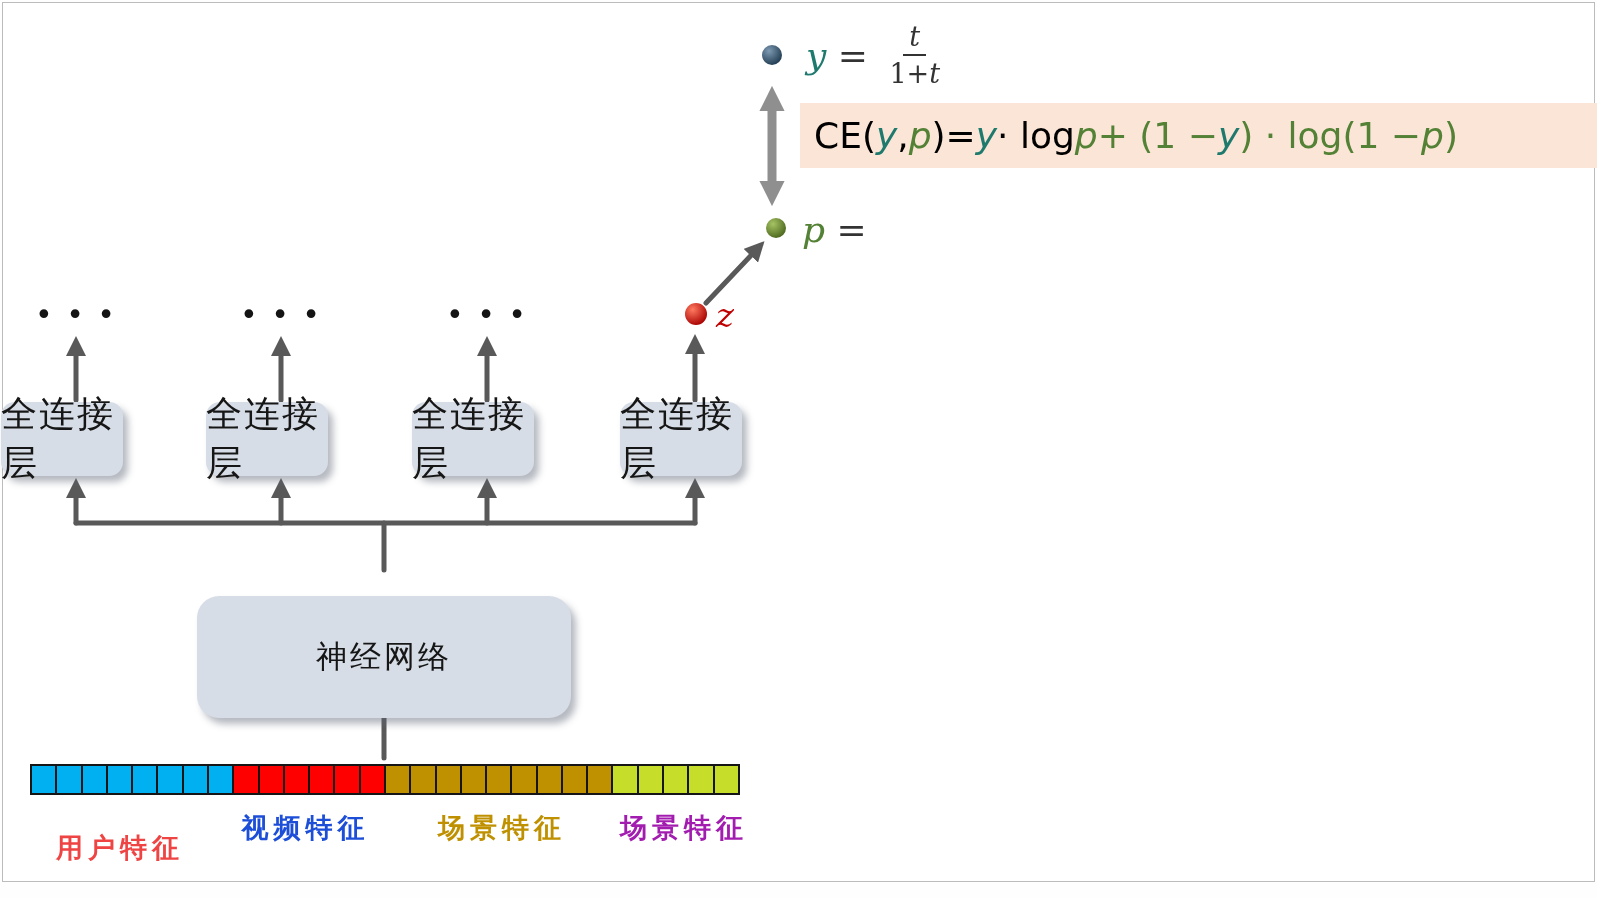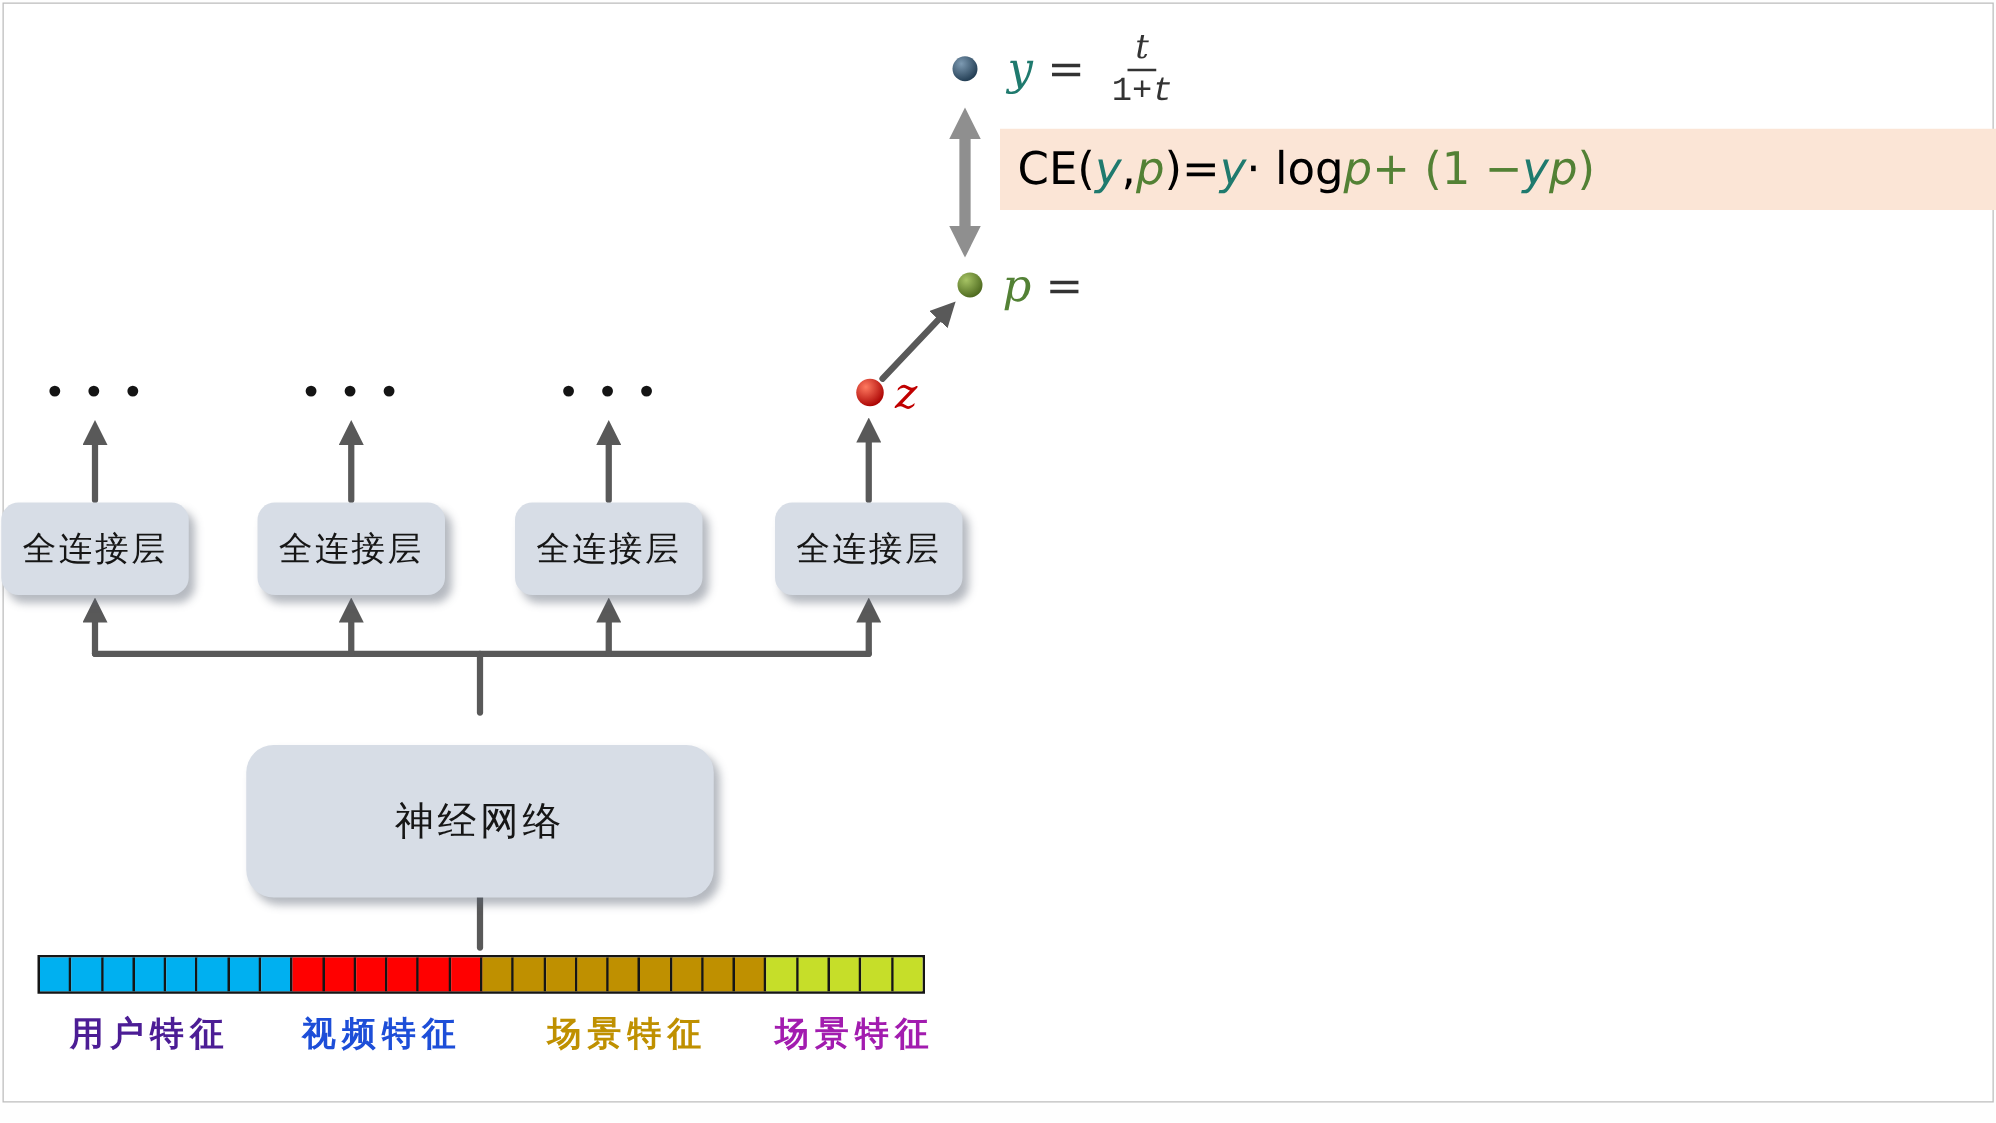--- a/index.html
+++ b/index.html
@@ -13,21 +13,21 @@
   }
   .overlay { position:absolute; left:0; top:0; z-index:2; }
 
   
   .fc-box, .nn-box {
     position:absolute; z-index:3; background:#d7dde6; color:#161616;
     display:flex; align-items:center; justify-content:center;
     font-family:"DejaVu Serif","Liberation Serif",serif;
     box-shadow:5px 6px 7px rgba(90,100,115,0.45);
   }
-  .fc-box { width:150px; height:74px; border-radius:14px; font-size:27px; letter-spacing:2px; }
+  .fc-box { width:122px; height:74px; border-radius:14px; font-size:36px; letter-spacing:2px; }
   .nn-box { width:374px; height:122px; border-radius:22px; font-size:31px; letter-spacing:3px; }
   .fc-1 { left:1px;   top:402px; }
   .fc-2 { left:206px; top:402px; }
   .fc-3 { left:412px; top:402px; }
   .fc-4 { left:620px; top:402px; }
   .nn-box { left:197px; top:596px; }
 
   
   .dots {
     position:absolute; z-index:3; width:100px; height:40px; line-height:40px;
@@ -39,21 +39,21 @@
   .math, .formula { font-family:"DejaVu Serif","Liberation Serif",serif; color:#333333; }
   .formula { position:absolute; z-index:3; display:flex; align-items:center; white-space:pre; }
   .formula span { white-space:pre; }
   .i   { font-style:italic; }
   .teal  { color:#1f7a6e; }
   .green { color:#538135; }
   .red   { color:#c00000; }
   .f-main { font-size:36px; }
   .frac { display:inline-flex; flex-direction:column; align-items:center; font-size:27px; margin-left:10px; }
   .frac .num { border-bottom:2px solid #333; padding:0 6px 2px; }
-  .frac .den { padding-top:2px;font-family:Liberation Mono, monospace; }
+  .frac .den { padding-top:2px; }
   .y-formula { left:806px; top:22px;  height:66px; }
   .p-formula { left:802px; top:192px; height:74px; }
   .z-label   { position:absolute; z-index:3; left:716px; top:294px; height:42px; line-height:42px;
                font-size:34px; }
   .ce-box {
     position:absolute; z-index:3; left:800px; top:103px; width:848px; height:65px;
     background:#fbe5d6; display:flex; align-items:center; padding-left:14px;
     box-sizing:border-box; font-size:36px;
   }
 
@@ -146,20 +146,21 @@
       <span class="i teal">y</span>
       <span>, </span>
       <span class="i green">p</span>
       <span>)</span>
       <span>  =  </span>
       <span class="i teal">y</span>
       <span> · log </span>
       <span class="i green">p</span>
       <span class="green"> + (1 − </span>
       <span class="i teal">y</span>
+      <span class="green">) · log(1 − </span>
       <span class="i green">p</span>
       <span class="green">)</span>
   </div>
 
   <div class="formula p-formula f-main">
     <span class="i green">p</span>
     <span> = </span>
   </div>
 
   <div class="z-label math i red">z</div>
@@ -205,17 +206,17 @@
       <div class="cell" style="background: rgb(191, 144, 0);"></div>
       <div class="cell" style="background: rgb(191, 144, 0);"></div>
       <div class="cell" style="background: rgb(191, 144, 0);"></div>
       <div class="cell" style="background: rgb(198, 222, 41);"></div>
       <div class="cell" style="background: rgb(198, 222, 41);"></div>
       <div class="cell" style="background: rgb(198, 222, 41);"></div>
       <div class="cell" style="background: rgb(198, 222, 41);"></div>
       <div class="cell" style="background: rgb(198, 222, 41);"></div>
     </div>
 
-  <div class="feat-label fl-user" style="color: #4c1d95;">用户特征</div>
+  <div class="feat-label fl-user" style="color: #ef4444; margin-top: 20px;">用户特征</div>
   <div class="feat-label fl-video" style="color: #1d4ed8;">视频特征</div>
   <div class="feat-label fl-stat" style="color: rgb(191, 144, 0);">场景特征</div>
   <div class="feat-label fl-scene" style="color: #a21caf;">场景特征</div>
 </div>
 
 </body></html>

